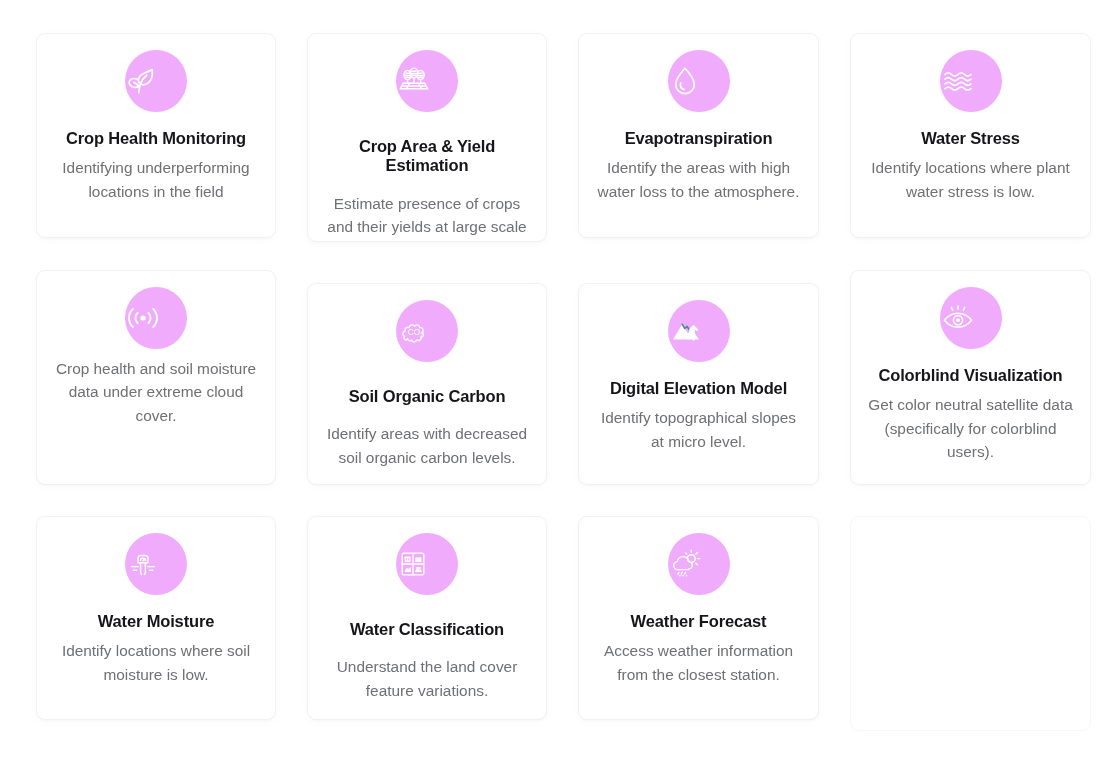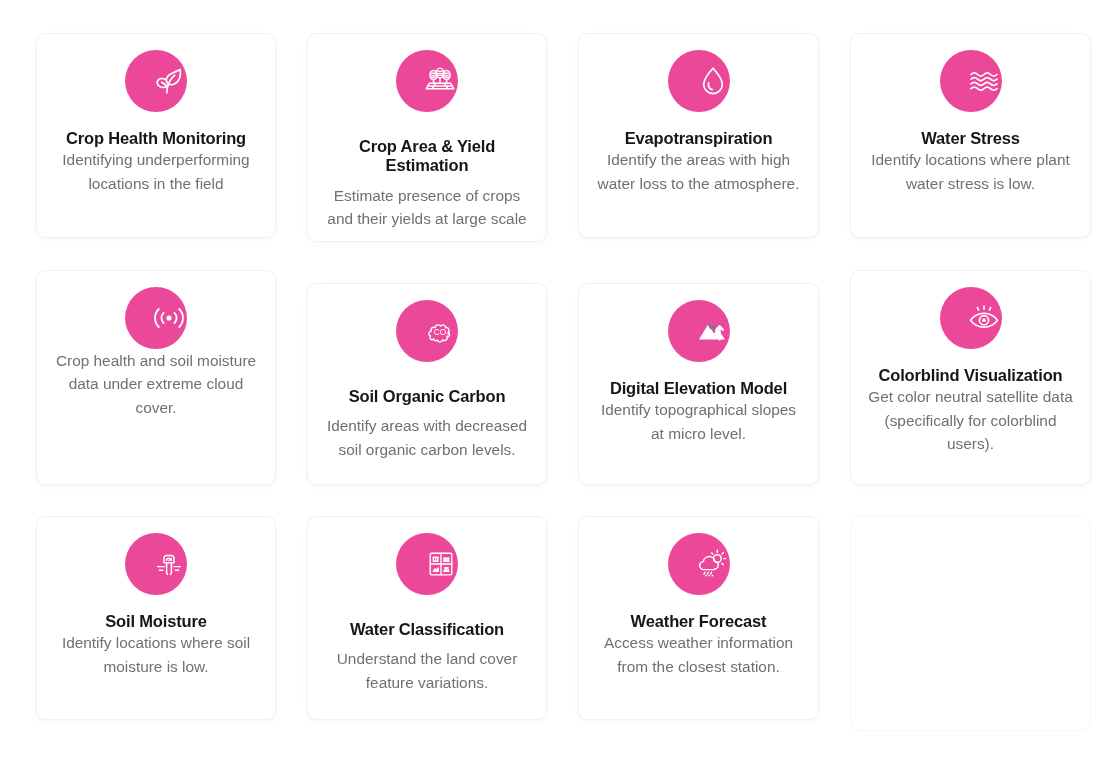--- a/index.html
+++ b/index.html
@@ -37,43 +37,43 @@
 
   .card.empty {
     border-color: #f7f7f8;
     box-shadow: none;
   }
 
   .icon-circle {
     width: 62px;
     height: 62px;
     border-radius: 50%;
-    background: #ec4899;
+    background: #f0abfc;
     display: flex;
     align-items: center;
-    justify-content: flex-end;
+    justify-content: flex-start;
     flex: none;
   }
   .icon-circle svg {
     display: block;
   }
 
   .card-title {
     margin-top: 17px;
     font-size: 16.5px;
     font-weight: 700;
     color: #16161a;
     letter-spacing: -0.15px;
     text-align: center;
     line-height: 1.18;
     width: 100%;
   }
 
   .card-desc {
-    margin-top: 0;
+    margin-top: 8px;
     font-size: 15.4px;
     font-weight: 400;
     color: #6f7073;
     text-align: center;
     line-height: 1.52;
     width: 100%;
   }
 
   
   .col0 { left: 36px;  width: 240px; }
@@ -214,21 +214,21 @@
       <svg width="36" height="34" viewBox="0 0 36 34" fill="none" stroke="#ffffff" stroke-width="1.45" stroke-linecap="round" stroke-linejoin="round">
         <path d="M13 11.4c0-1.6 1.3-2.9 2.9-2.9h4.2c1.6 0 2.9 1.3 2.9 2.9v4.4H13z"></path>
         <path d="M15.5 13.6c0-1.4 1.1-2.5 2.5-2.5s2.5 1.1 2.5 2.5"></path>
         <path d="M18 13.6l1.7-1.6"></path>
         <path d="M15.6 15.8v2.4M20.4 15.8v2.4"></path>
         <path d="M15.6 18.2v7.6l0.9 1.6M20.4 18.2v7.6l-0.9 1.6"></path>
         <path d="M6.6 19.6h6.6M22.8 19.6h6.6"></path>
         <path d="M8.4 23.2h3.2M24.4 23.2h3.2"></path>
       </svg>
     </div>
-    <div class="card-title">Soil Moisture</div>
+    <div class="card-title">Water Moisture</div>
     <div class="card-desc">Identify locations where soil moisture is low.</div>
   </div>
 
   <div class="card col1 r3a">
     <div class="icon-circle">
       <svg width="34" height="34" viewBox="0 0 34 34" fill="none" stroke="#ffffff" stroke-width="1.35" stroke-linecap="round" stroke-linejoin="round">
         <rect x="6.2" y="6.2" width="21.6" height="21.6" rx="1.4"></rect>
         <path d="M17 6.2v21.6M6.2 17h21.6"></path>
         <path d="M9.3 10.3h4.6v3.9H9.3z"></path>
         <path d="M9.1 10.3h5M11.6 10.3v3.9"></path>

